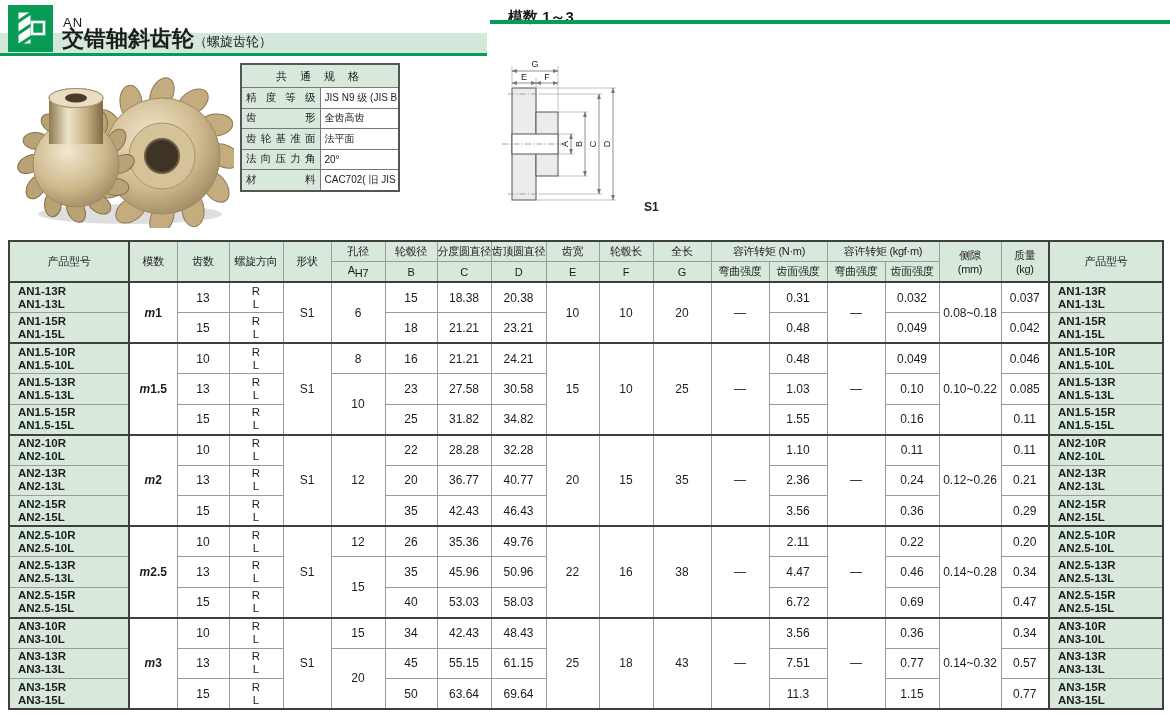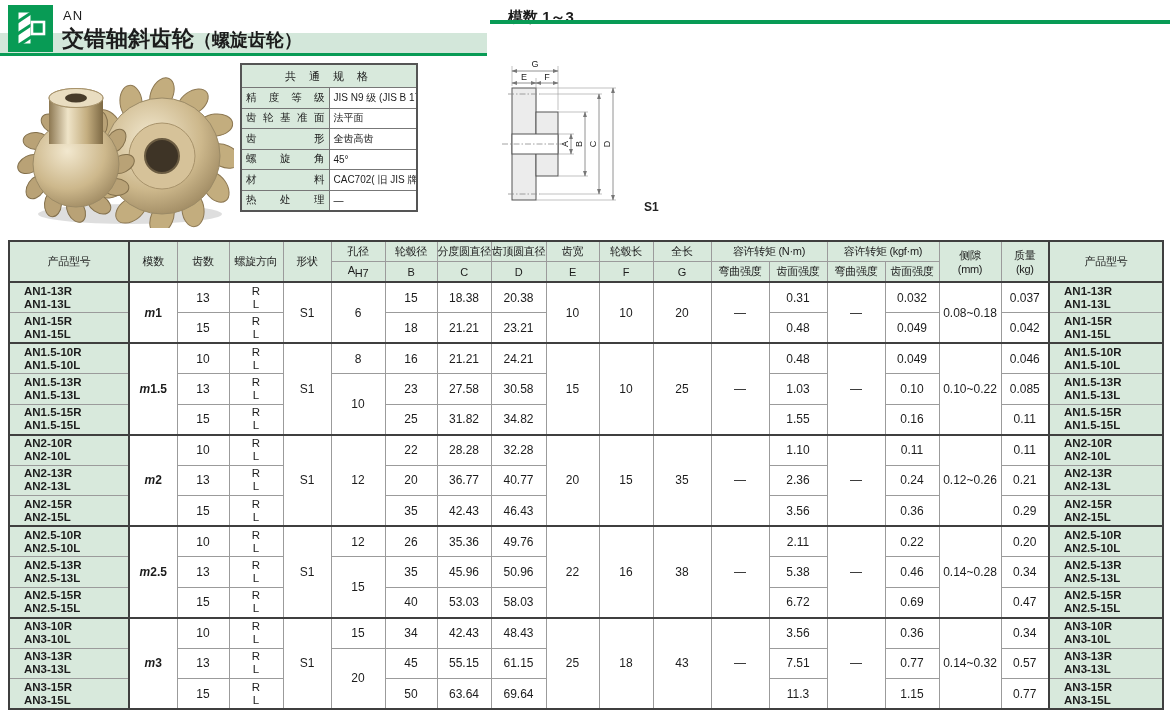--- a/index.html
+++ b/index.html
@@ -4,28 +4,28 @@
 <style>
   html,body{margin:0;padding:0;}
   body{
     width:1170px;height:714px;position:relative;background:#fff;
     font-family:"Liberation Sans","DejaVu Sans",sans-serif;color:#1c1c1c;overflow:hidden;
   }
   
   .hdr-band{position:absolute;left:0;top:33px;width:487px;height:20px;background:#d3e7da;}
   .hdr-rule{position:absolute;left:0;top:53px;width:487px;height:3px;background:#089b55;}
   .hdr-icon{position:absolute;left:8px;top:5px;width:45px;height:47px;background:#089b55;}
-  .hdr-code{position:absolute;left:63px;top:8px;font-size:13px;letter-spacing:1px;text-align:center;}
+  .hdr-code{position:absolute;left:63px;top:15px;font-size:13px;letter-spacing:1px;text-align:center;}
   .hdr-title{position:absolute;left:62px;top:24px;font-size:22px;font-weight:bold;white-space:nowrap;}
-  .hdr-title .suffix{font-size:18px;font-weight:bold;}
+  .hdr-title .suffix{font-size:13px;font-weight:normal;}
   .mod-label{position:absolute;left:508px;top:8px;font-size:15px;font-weight:bold;}
   .mod-rule{position:absolute;left:490px;top:20px;width:680px;height:4px;background:#089b55;}
 
   
-  .spec{position:absolute;left:240px;top:63px;width:178px;border-collapse:collapse;table-layout:fixed;}
+  .spec{position:absolute;left:240px;top:63px;width:160px;border-collapse:collapse;table-layout:fixed;}
   .spec th,.spec td{border:1px solid #777;}
   .spec{border:2px solid #555;}
   .spec th.title{background:#d8e9dc;font-size:11px;font-weight:normal;height:20px;letter-spacing:5px;}
   .spec td.lab{background:#d8e9dc;width:60px;font-size:10.5px;padding:0 4px;height:19.5px;
                text-align:justify;text-align-last:justify;}
   .spec td.val{font-size:10px;text-align:left;padding-left:4px;white-space:nowrap;overflow:hidden;}
 
   
   .drawing{position:absolute;left:482px;top:56px;}
   .drawing text{font-size:9px;fill:#222;}
@@ -39,21 +39,21 @@
   .photo{position:absolute;left:12px;top:68px;}
 
   
   .gear-table{position:absolute;left:8px;top:240px;width:1154px;border-collapse:collapse;
               table-layout:fixed;border:2px solid #3f3f3f;}
   .gear-table th,.gear-table td{border:1px solid #9b9b9b;text-align:center;padding:0;}
   .gear-table thead th{background:#d8e9dc;font-size:11px;font-weight:normal;height:19px;letter-spacing:-0.3px;overflow:visible;white-space:nowrap;}
   .gear-table thead{border-bottom:2px solid #3f3f3f;}
   .gear-table tbody tr{height:30.5px;}
   .gear-table tbody td{font-size:12px;}
-  .gear-table td.code{background:#d8e9dc;text-align:left;padding-left:14px;font-weight:bold;
+  .gear-table td.code{background:#d8e9dc;text-align:left;padding-left:8px;font-weight:bold;
                       font-size:11.5px;line-height:13px;}
   .gear-table td.code.rcol,.gear-table th.rcol{border-left:2px solid #3f3f3f;}
   .gear-table td.code.lcol,.gear-table th.lcol{border-right:2px solid #3f3f3f;}
   .gear-table tr.gstart td{border-top:2px solid #3f3f3f;}
   .gear-table td.helix{line-height:13px;font-size:11.5px;}
   .gear-table td.module{font-weight:bold;}
   .gear-table td.module i{font-style:italic;}
   .gear-table sub{font-size:11px;}
 </style>
 </head>
@@ -160,38 +160,34 @@
     <tr>
         <th class="title" colspan="2">共 通 规 格</th>
       </tr>
   </thead>
   <tbody id="spec-tbody">
       <tr>
         <td class="lab">精度等级</td>
         <td class="val">JIS N9 级 (JIS B 1702-1:1998)</td>
       </tr>
       <tr>
+        <td class="lab">齿形</td>
+        <td class="val">全齿高齿</td>
+      </tr>
+      <tr>
         <td class="lab">齿轮基准面</td>
         <td class="val">法平面</td>
       </tr>
       <tr>
-        <td class="lab">齿形</td>
-        <td class="val">全齿高齿</td>
-      </tr>
-      <tr>
-        <td class="lab">螺旋角</td>
-        <td class="val">45°</td>
+        <td class="lab">法向压力角</td>
+        <td class="val">20°</td>
       </tr>
       <tr>
         <td class="lab">材料</td>
         <td class="val">CAC702( 旧 JIS 牌号 AℓBC2)</td>
-      </tr>
-      <tr>
-        <td class="lab">热处理</td>
-        <td class="val">—</td>
       </tr>
     </tbody>
 </table>
 
 <svg class="drawing" width="182" height="176" viewBox="0 0 182 176">
   <defs>
     <marker id="arr" viewBox="0 0 10 10" refX="9" refY="5" markerWidth="7" markerHeight="7" orient="auto-start-reverse">
       <path d="M0,1.5 L10,5 L0,8.5 z" fill="#777"></path>
     </marker>
   </defs>
@@ -446,21 +442,21 @@
         <td class="code rcol">AN2.5-10R<br>AN2.5-10L</td>
       </tr>
       <tr>
         <td class="code lcol">AN2.5-13R<br>AN2.5-13L</td>
         <td>13</td>
         <td class="helix">R<br>L</td>
         <td rowspan="2">15</td>
         <td>35</td>
         <td>45.96</td>
         <td>50.96</td>
-        <td>5.38</td>
+        <td>4.47</td>
         <td>0.46</td>
         <td>0.34</td>
         <td class="code rcol">AN2.5-13R<br>AN2.5-13L</td>
       </tr>
       <tr>
         <td class="code lcol">AN2.5-15R<br>AN2.5-15L</td>
         <td>15</td>
         <td class="helix">R<br>L</td>
         <td>40</td>
         <td>53.03</td>

